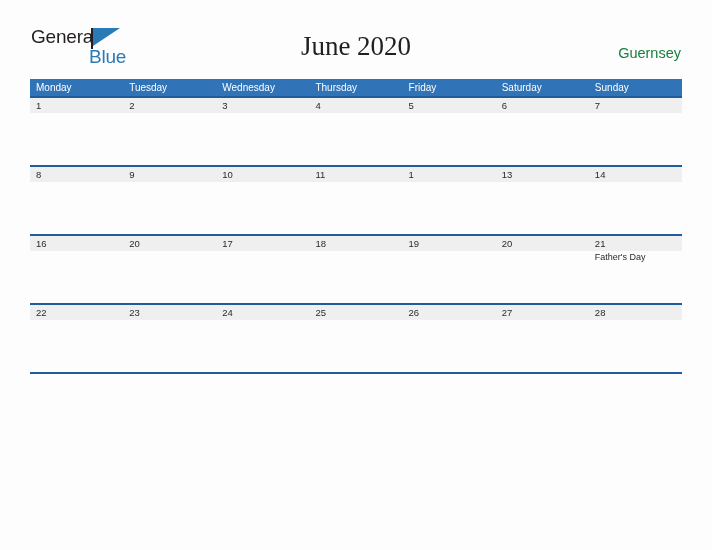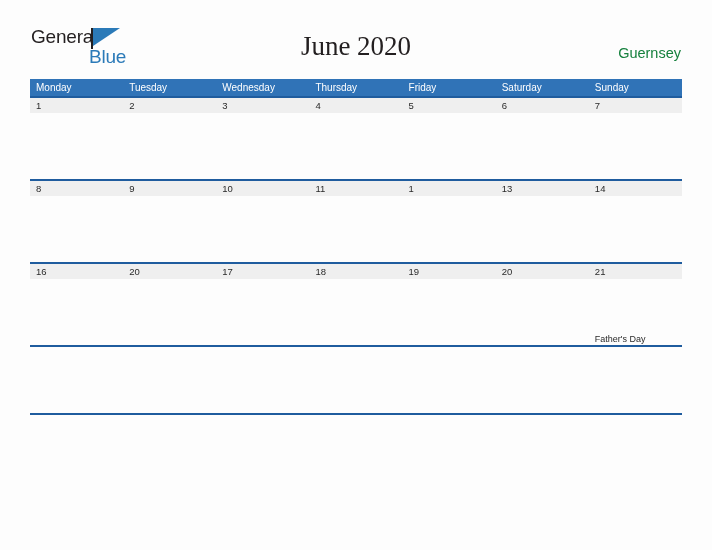--- a/index.html
+++ b/index.html
@@ -141,23 +141,22 @@
     flex: 1 1 0;
     font-size: 9.5px;
     line-height: 15px;
     color: #2a2a2a;
     padding-left: 6px;
     box-sizing: border-box;
     font-family: "Liberation Sans", sans-serif;
   }
   .event-band {
     display: flex;
-    height: 66px;
+    height: 52px;
     background: transparent;
-    align-items: flex-end;
   }
   .event-cell {
     flex: 1 1 0;
     padding-left: 6px;
     padding-top: 1px;
     box-sizing: border-box;
     font-size: 9px;
     color: #2a2a2a;
     line-height: 11px;
     font-family: "Liberation Sans", sans-serif;
@@ -259,20 +258,29 @@
       <div class="event-cell"></div>
       <div class="event-cell"></div>
       <div class="event-cell"></div>
       <div class="event-cell"></div>
       <div class="event-cell">Father's Day</div>
     </div>
   </div>
 
   <div class="week-row">
     <div class="sep"></div>
+    <div class="date-band">
+      <div class="date-cell">22</div>
+      <div class="date-cell">23</div>
+      <div class="date-cell">24</div>
+      <div class="date-cell">25</div>
+      <div class="date-cell">26</div>
+      <div class="date-cell">27</div>
+      <div class="date-cell">28</div>
+    </div>
     <div class="event-band">
       <div class="event-cell"></div>
       <div class="event-cell"></div>
       <div class="event-cell"></div>
       <div class="event-cell"></div>
       <div class="event-cell"></div>
       <div class="event-cell"></div>
       <div class="event-cell"></div>
     </div>
   </div>

